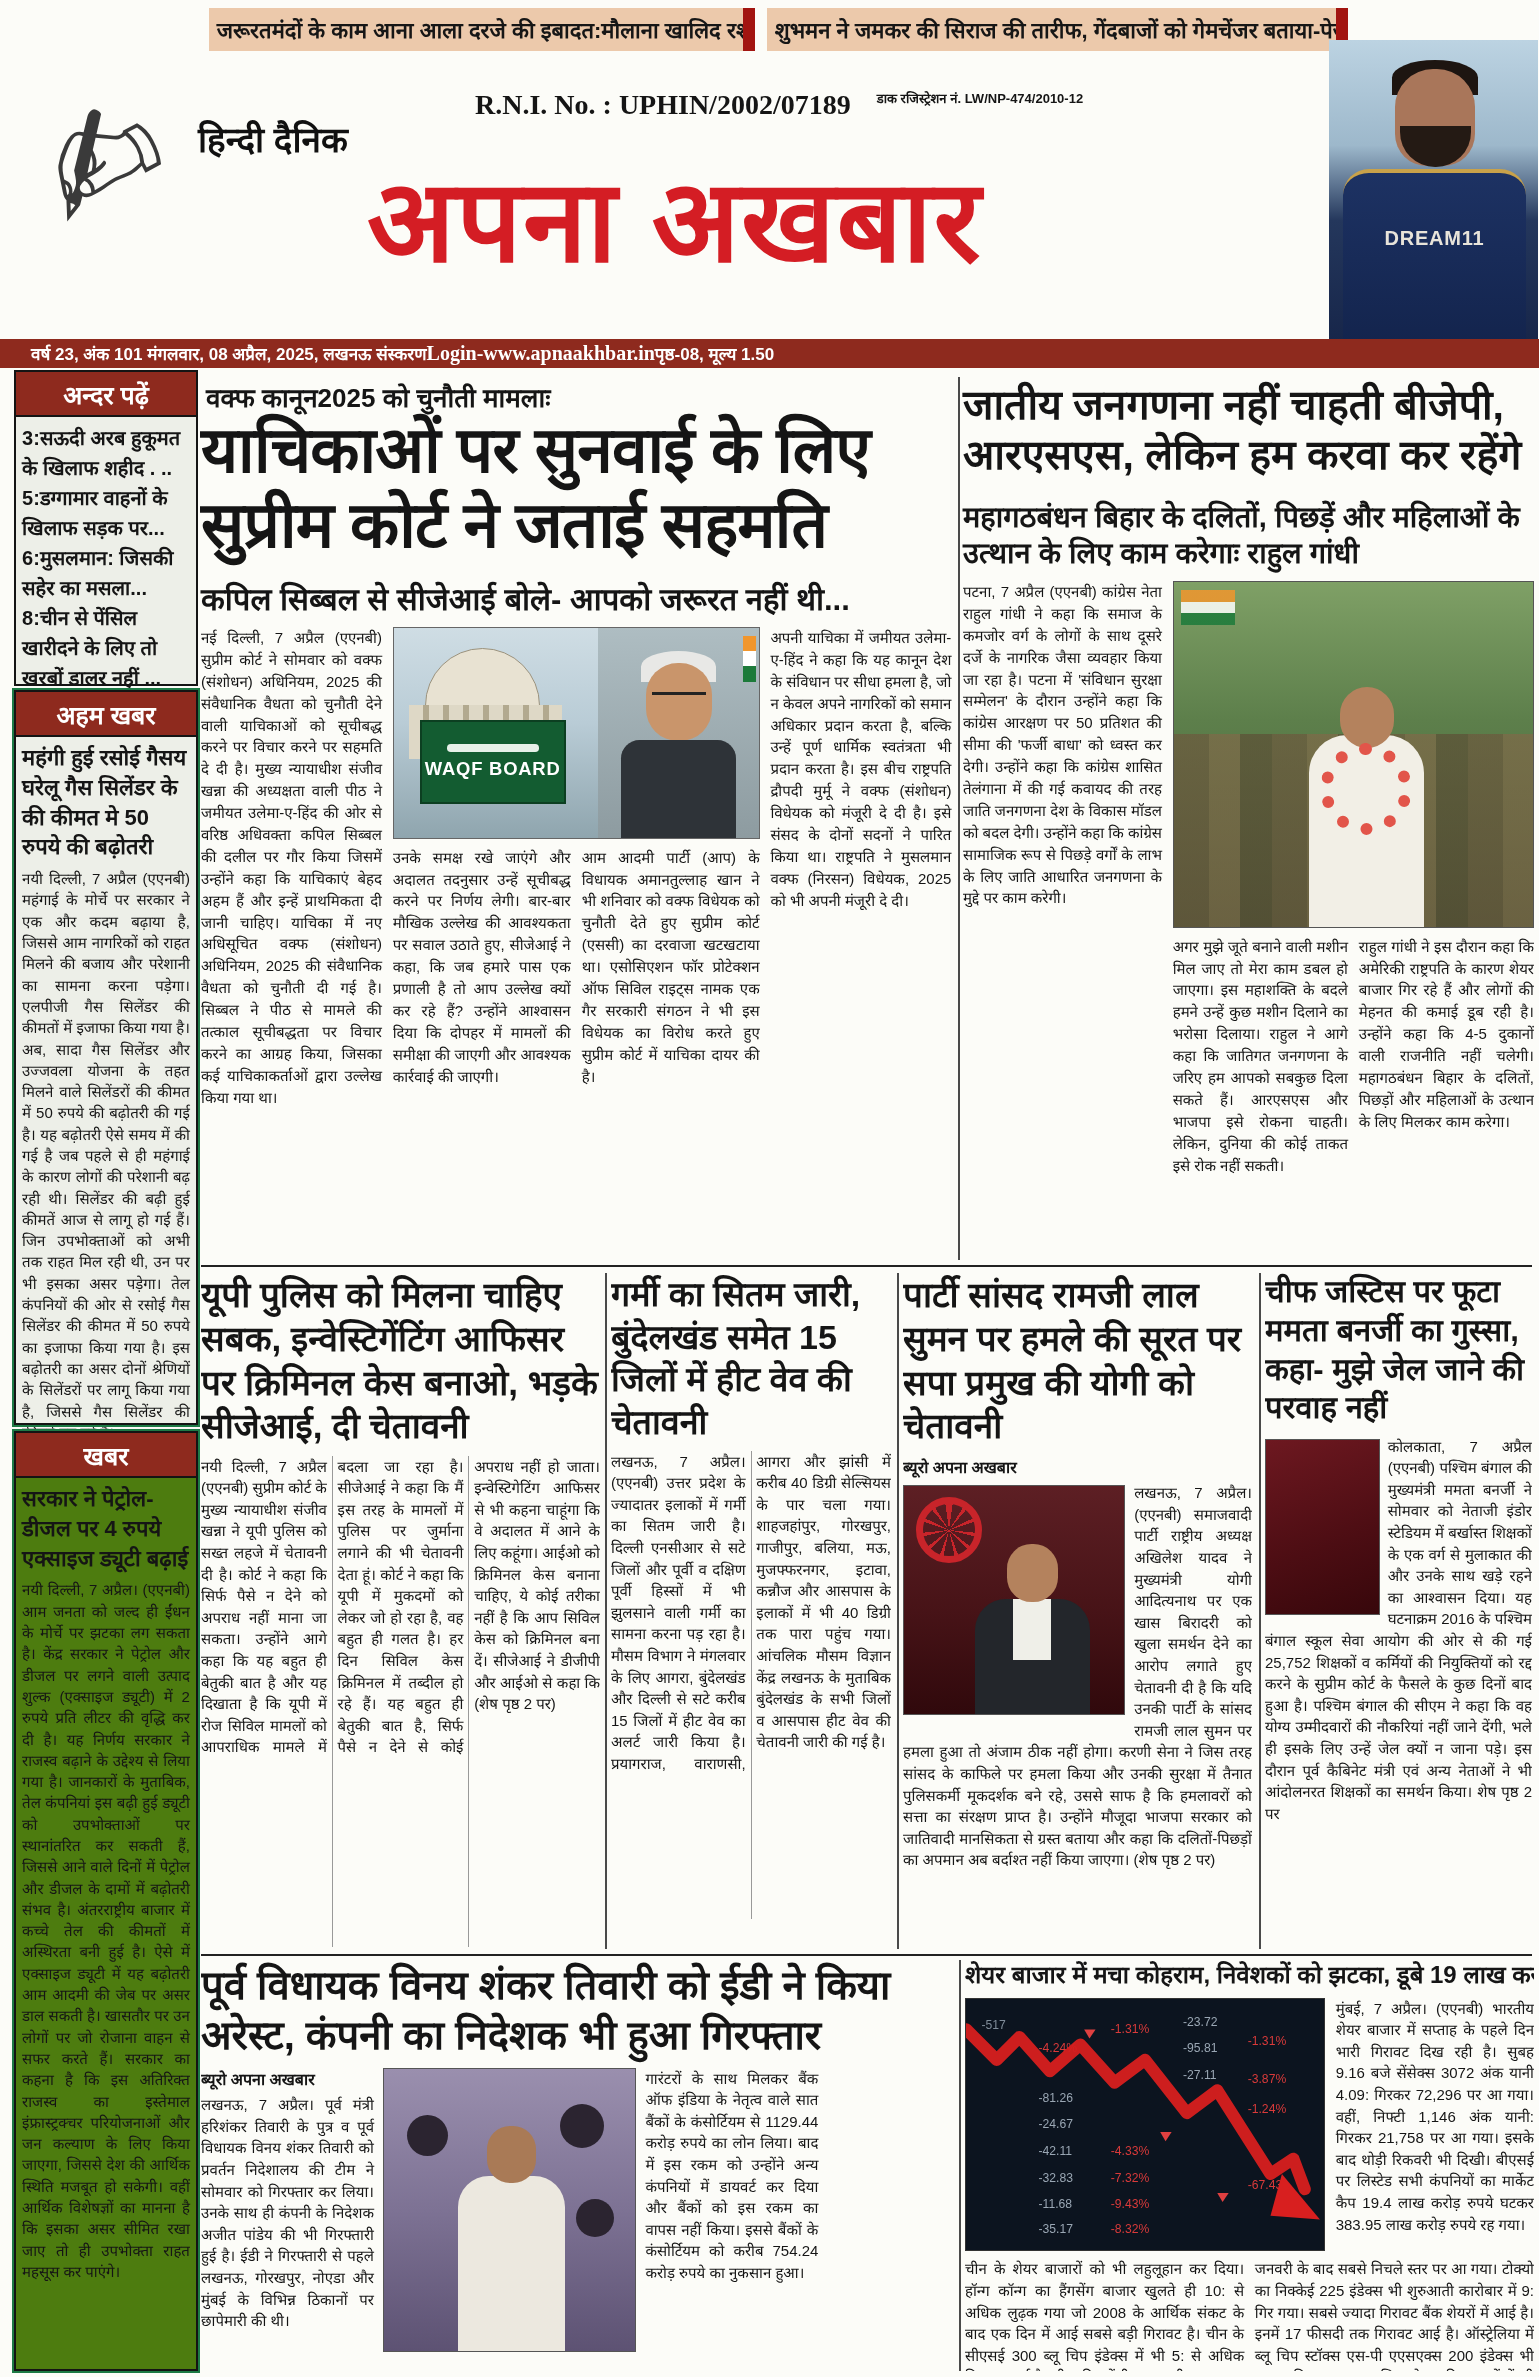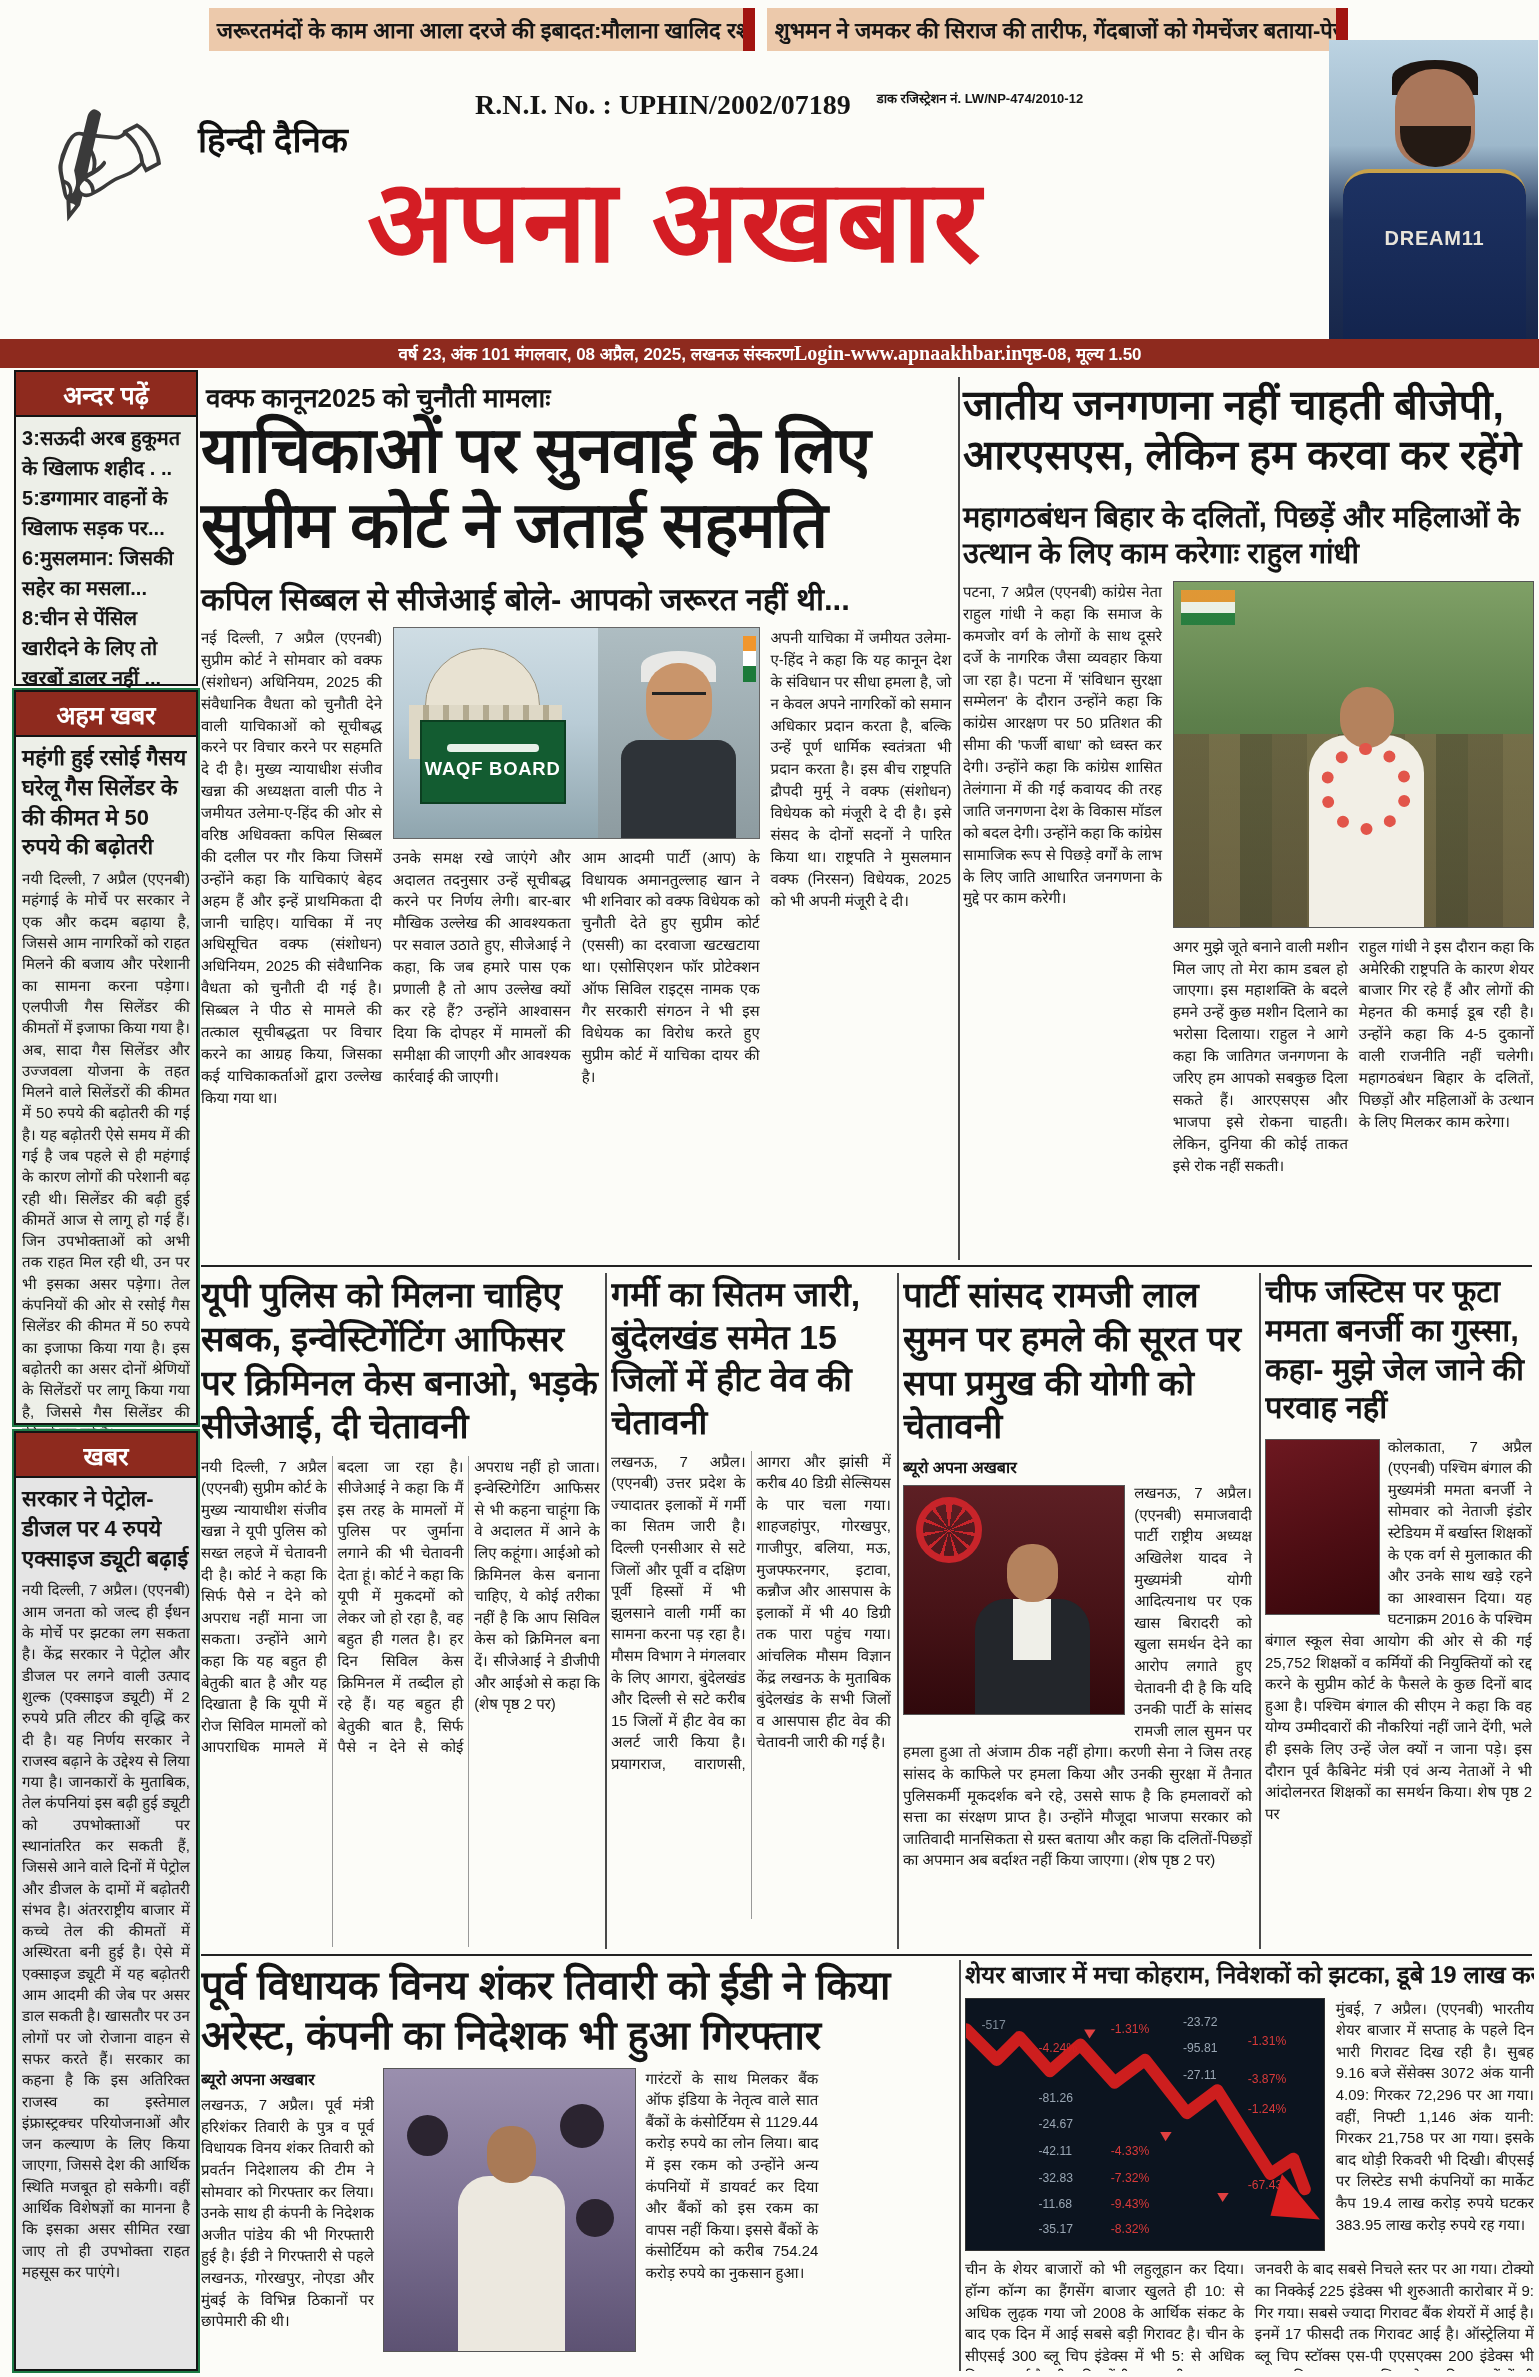--- a/index.html
+++ b/index.html
@@ -28,31 +28,31 @@
   .siraj { position:absolute; left:1329px; top:40px; width:209px; height:301px; overflow:hidden;
            background:linear-gradient(180deg,#bcd3e2 0%,#9db8cb 35%,#24375c 60%,#17264a 100%);padding-left:36px; }
   .siraj .head { position:absolute; left:66px; top:29px; width:80px; height:97px; border-radius:38px 38px 32px 32px; background:#a9765a; }
   .siraj .hair { position:absolute; left:63px; top:20px; width:86px; height:35px; border-radius:50% 50% 0 0; background:#1d1511; }
   .siraj .beard { position:absolute; left:71px; top:86px; width:71px; height:41px; border-radius:0 0 35px 35px; background:#241a14; }
   .siraj .jersey { position:absolute; left:14px; top:129px; width:183px; height:176px; border-radius:26px 26px 0 0;
                    background:linear-gradient(180deg,#1d3263,#13244d); border-top:4.6px solid #c9a24a; }
   .siraj .jersey-text { position:absolute; left:0; top:54px; width:100%; text-align:center; color:#e8e4da; font-size:20px; font-weight:900; letter-spacing:0.8px; }
   
   .dateline { position:absolute; left:0; top:339px; width:1540px; height:29px; background:#8e2a1e;
-              color:#fff; display:flex; align-items:center; justify-content:center; padding:0 31px; }
+              color:#fff; display:flex; align-items:center; justify-content:flex-start; padding:0 31px; }
   .dateline .dl { font-size:17px; font-weight:bold; }
   .dateline .dl-center { font-family:"Liberation Serif","DejaVu Serif",serif; font-size:20px; }
   
   .sbox { position:absolute; left:14px; width:184px; border:2.3px solid #141414; background:#edefe8; }
   .sbox .shead { background:#8e2a1e; color:#fff; text-align:center; font-size:25px; font-weight:900; padding:4.6px 0; border-bottom:2.3px solid #141414; }
   .sbox .sbody { padding:6.1px 6.1px; }
   .sbox-inside { top:370px;  height:316px; border-color:#141414; }
   .sbox-inside .sbody { font-size:20px; font-weight:bold; line-height:1.5; }
   .sbox-aham  { top:690px;  height:735px; outline:2.3px solid #1d7a45; }
-  .sbox-khabar{ top:1431px; height:940px; background:#e5e5e5; outline:2.3px solid #1d7a45; }
+  .sbox-khabar{ top:1431px; height:940px; background:#4d7c0f; outline:2.3px solid #1d7a45; }
   .s-headline { font-size:22px; font-weight:900; line-height:1.35; margin-bottom:6.1px; }
   .s-body { font-size:15px; line-height:1.42; text-align:justify; }
   
   .kicker { position:absolute; left:206px; top:379px; font-size:26px; font-weight:900; }
   .main-headline { position:absolute; left:201px; top:413px; width:753px; font-size:64px; line-height:1.17; font-weight:900; letter-spacing:-0.8px; }
   .main-subhead { position:absolute; left:201px; top:577px; width:753px; font-size:31px; font-weight:900; }
   .main-body { position:absolute; left:201px; top:627px; width:753px; height:630px; display:flex; gap:10.7px; overflow:hidden; }
   .col { font-size:15px; line-height:1.46; text-align:justify; }
   .mcol1 { width:181px; }
   .mmid  { width:367px; display:flex; flex-direction:column; }

